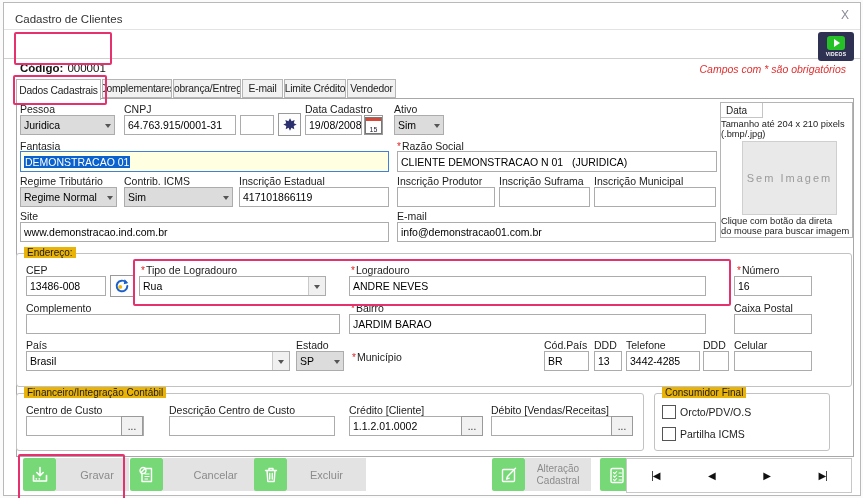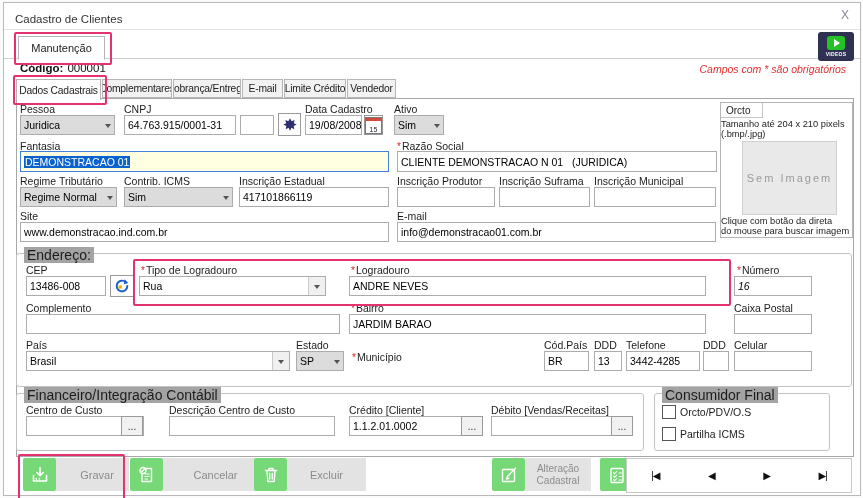--- a/index.html
+++ b/index.html
@@ -28,21 +28,21 @@
   .fld{position:absolute;height:20px;border:1px solid #acacac;background:#fff;font-size:10.5px;color:#000;display:flex;align-items:center;
        padding:0 3px;white-space:pre;overflow:hidden;box-sizing:border-box;}
   .combo{background:#dcdcdc;}
   .chev{margin-left:auto;width:0;height:0;border:3.5px solid transparent;border-top:4.5px solid #555;transform:translateY(2px);}
   .chevbox{position:absolute;right:0;top:0;bottom:0;width:16px;background:#f0f0f0;border-left:1px solid #c9c9c9;
            display:flex;align-items:center;justify-content:center;}
   .chevbox .chev{margin:0;}
   .fantasia{background:#ffffe1;border:1px solid #3f80d8;}
   .sel{background:#0a62cf;color:#fff;padding:0 1px;}
   .groupbox{position:absolute;border:1px solid #c2c2c2;border-radius:3px;background:#fff;box-sizing:border-box;}
-  .legend{position:absolute;top:-7px;left:7px;background:#a3a3a3;padding:0 3px;font-size:14px;color:#1c1c1c;white-space:nowrap;}
+  .legend{position:absolute;top:-7px;left:7px;background:#eab308;padding:0 3px;font-size:10px;color:#1c1c1c;white-space:nowrap;}
   .pink{position:absolute;border:2px solid #e5326e;border-radius:2px;pointer-events:none;z-index:60;}
   .smallbtn{position:absolute;border:1px solid #9a9a9a;background:#fdfdfd;display:flex;align-items:center;justify-content:center;cursor:pointer;box-sizing:border-box;}
   .dots{position:absolute;width:22px;height:20px;border:1px solid #9a9a9a;background:#f1f1f1;font-size:10px;color:#333;
         display:flex;align-items:center;justify-content:center;cursor:pointer;box-sizing:border-box;}
   .calico{width:15px;height:15px;border:1px solid #777;background:#fff;position:relative;font-size:7px;color:#223;
           display:flex;align-items:flex-end;justify-content:center;}
   .calbar{position:absolute;left:0;right:0;top:0;height:3px;background:#d44a3a;}
   .cb{display:inline-block;width:12px;height:12px;border:1px solid #555;background:#fff;margin-right:4px;flex:none;}
   .cbrow{position:absolute;display:flex;align-items:center;font-size:10.5px;color:#1c1c1c;cursor:pointer;}
   .btn-icon{position:absolute;width:33px;height:33px;background:#77d877;border-radius:2px;display:flex;align-items:center;justify-content:center;cursor:pointer;}
@@ -63,21 +63,20 @@
 
 <div id="stage">
 <div id="win">
 
   <div class="titlebar">
     <span class="title">Cadastro de Clientes</span>
     <span class="closex">X</span>
   </div>
 
   <div class="hline"></div>
-  <div class="modetab">Manutenção</div>
   <div class="videos">
     <div class="vplay">
           <div class="vtri"></div>
         </div>
     <div class="vtxt">VIDEOS</div>
   </div>
 
   <div class="codigo">
     <b>Código:</b><span>000001</span>
   </div>
@@ -142,21 +141,21 @@
   <div class="fld" style="left:495px;top:184px;width:91px;"><span></span></div>
   <div class="lbl" style="left:590px;top:172px;">Inscrição Municipal</div>
   <div class="fld" style="left:590px;top:184px;width:122px;"><span></span></div>
 
   <div class="lbl" style="left:16px;top:207px;">Site</div>
   <div class="fld" style="left:16px;top:219px;width:369px;"><span>www.demonstracao.ind.com.br</span></div>
   <div class="lbl" style="left:393px;top:207px;">E-mail</div>
   <div class="fld" style="left:393px;top:219px;width:319px;"><span>info@demonstracao01.com.br</span></div>
 
   <div class="foto-panel">
-    <div class="foto-tab">Orcto</div>
+    <div class="foto-tab">Data</div>
     <div class="foto-hint" style="top:16px;">Tamanho até 204 x 210 pixels</div>
     <div class="foto-hint" style="top:26px;">(.bmp/.jpg)</div>
     <div class="foto-img">Sem Imagem</div>
     <div class="foto-hint" style="top:113px;">Clique com botão da direta</div>
     <div class="foto-hint" style="top:123px;">do mouse para buscar imagem</div>
   </div>
 
   <div class="groupbox" style="left:12px;top:250px;width:836px;height:134px;">
     <div class="legend">Endereço:</div>
   </div>
@@ -176,21 +175,21 @@
     <span>Rua</span>
     <span class="chevbox"><span class="chev"></span></span>
   </div>
   <div class="lbl" style="left:347px;top:261px;">
     <span class="req">*</span><span>Logradouro</span>
   </div>
   <div class="fld" style="left:345px;top:273px;width:357px;"><span>ANDRE NEVES</span></div>
   <div class="lbl" style="left:733px;top:261px;">
     <span class="req">*</span><span>Número</span>
   </div>
-  <div class="fld" style="left:730px;top:273px;width:78px;font-style:italic;"><span>16</span></div>
+  <div class="fld" style="left:730px;top:273px;width:78px;"><span>16</span></div>
 
   <div class="lbl" style="left:22px;top:299px;">Complemento</div>
   <div class="fld" style="left:22px;top:311px;width:314px;"><span></span></div>
   <div class="lbl" style="left:347px;top:299px;">
     <span class="req">*</span><span>Bairro</span>
   </div>
   <div class="fld" style="left:345px;top:311px;width:357px;"><span>JARDIM BARAO</span></div>
   <div class="lbl" style="left:730px;top:299px;">Caixa Postal</div>
   <div class="fld" style="left:730px;top:311px;width:78px;"><span></span></div>
 

